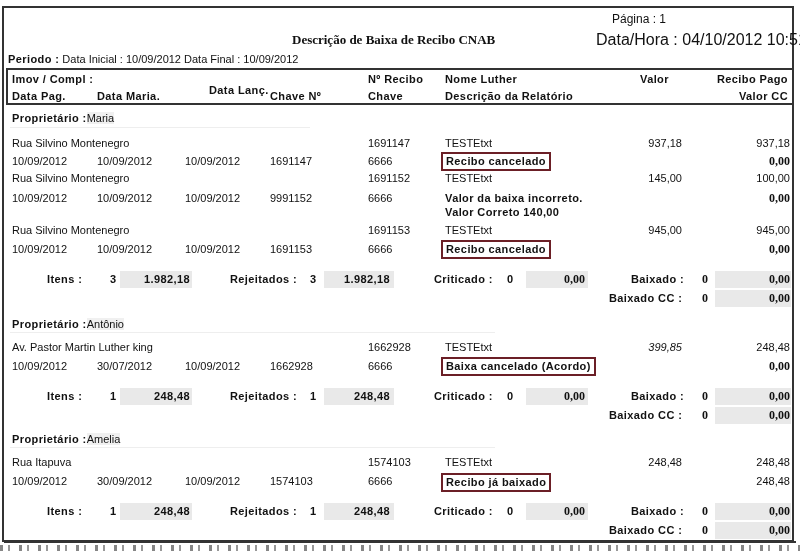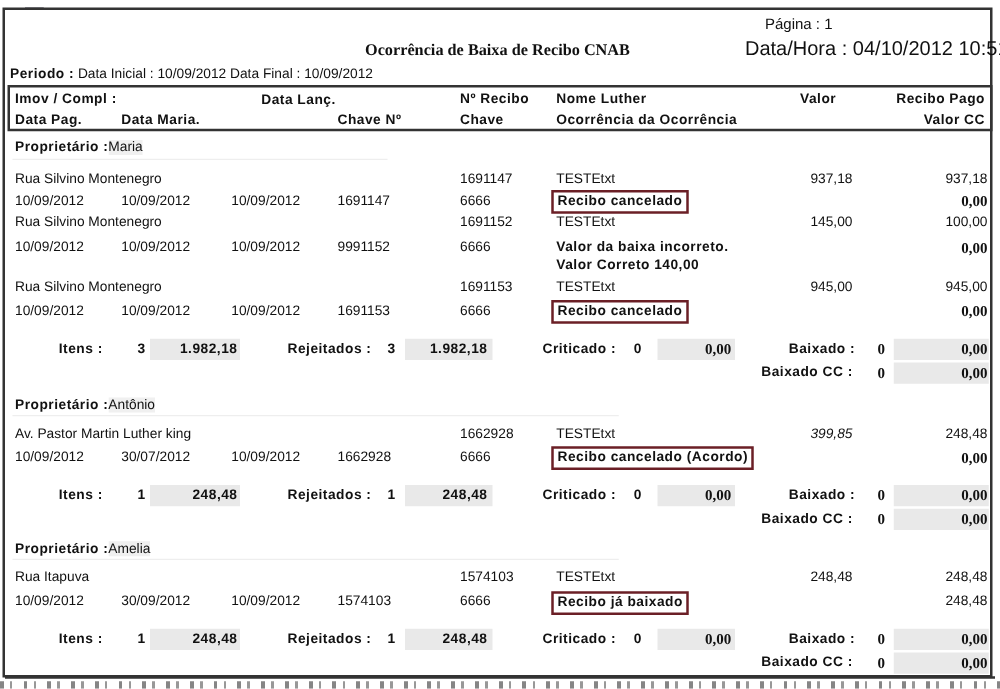--- a/index.html
+++ b/index.html
@@ -18,40 +18,40 @@
   .ownername{background:#f0f0f0;}
   .bottomline{position:absolute;left:4px;top:541px;width:792px;height:2px;background:#333;}
   .noise{position:absolute;left:0;top:545px;width:800px;height:6px;background:repeating-linear-gradient(90deg,#222 0 3px,#fff 3px 8px,#444 8px 10px,#fff 10px 19px);opacity:0.55;}
 </style>
 </head>
 <body>
 
 <div class="topmark"></div>
 <div class="frame"></div>
 
-<div class="abs title" style="left:292px;top:32px;">Ocorrência de Baixa de Recibo CNAB</div>
+<div class="abs title" style="left:292px;top:32px;">Descrição de Baixa de Recibo CNAB</div>
 <div class="abs" style="left:612px;top:12px;font-size:12px;">Página : 1</div>
 <div class="abs" style="left:596px;top:31px;font-size:16px;">Data/Hora : 04/10/2012 10:51:09</div>
 <div class="abs" style="left:8px;top:53px;">
   <span class="b">Periodo :</span>
   <span>Data Inicial : 10/09/2012  Data Final : 10/09/2012</span>
 </div>
 
 <div class="hdrbox"></div>
 <div class="abs b" style="left:12px;top:73px;">Imov / Compl :</div>
 <div class="abs b" style="left:368px;top:73px;">Nº Recibo</div>
 <div class="abs b" style="left:445px;top:73px;">Nome Luther</div>
 <div class="abs b" style="left:640px;top:73px;">Valor</div>
 <div class="abs b r" style="right:12px;top:73px;">Recibo Pago</div>
 <div class="abs b" style="left:12px;top:90px;">Data Pag.</div>
 <div class="abs b" style="left:97px;top:90px;">Data Maria.</div>
-<div class="abs b" style="left:185px;top:74px;padding-left:24px;">Data Lanç.</div>
+<div class="abs b" style="left:185px;top:84px;padding-left:24px;">Data Lanç.</div>
 <div class="abs b" style="left:270px;top:90px;">Chave Nº</div>
 <div class="abs b" style="left:368px;top:90px;">Chave</div>
-<div class="abs b" style="left:445px;top:90px;">Ocorrência da Ocorrência</div>
+<div class="abs b" style="left:445px;top:90px;">Descrição da Relatório</div>
 <div class="abs b r" style="right:12px;top:90px;">Valor CC</div>
 
 <div class="ownerbar" style="left:10px;top:110px;width:300px;"></div>
 <div class="abs" style="left:12px;top:112px;">
   <span class="b">Proprietário :</span><span class="ownername">Maria</span>
 </div>
 
 <div>
   <div class="abs" style="left:12px;top:137px;">Rua Silvino Montenegro</div>
   <div class="abs" style="left:368px;top:137px;">1691147</div>
@@ -130,21 +130,21 @@
   <div class="abs" style="left:12px;top:341px;">Av. Pastor Martin Luther king</div>
   <div class="abs" style="left:368px;top:341px;">1662928</div>
   <div class="abs" style="left:445px;top:341px;">TESTEtxt</div>
   <div class="abs r" style="right:118px;top:341px;font-style:italic;">399,85</div>
   <div class="abs r" style="right:10px;top:341px;">248,48</div>
   <div class="abs" style="left:12px;top:360px;">10/09/2012</div>
   <div class="abs" style="left:97px;top:360px;">30/07/2012</div>
   <div class="abs" style="left:185px;top:360px;">10/09/2012</div>
   <div class="abs" style="left:270px;top:360px;">1662928</div>
   <div class="abs" style="left:368px;top:360px;">6666</div>
-  <div class="boxed" style="left:441px;top:357px;">Recibo cancelado (Acordo)</div>
+  <div class="boxed" style="left:441px;top:357px;">Baixa cancelado (Acordo)</div>
   <div class="abs r bs" style="right:10px;top:359px;">0,00</div>
 </div>
 
 <div>
   <div class="abs b" style="left:47px;top:390px;">Itens :</div>
   <div class="abs b" style="left:110px;top:390px;">1</div>
   <div class="shade" style="left:120px;top:388px;width:72px;"></div>
   <div class="abs b r" style="right:610px;top:390px;">248,48</div>
   <div class="abs b" style="left:230px;top:390px;">Rejeitados :</div>
   <div class="abs b" style="left:310px;top:390px;">1</div>

